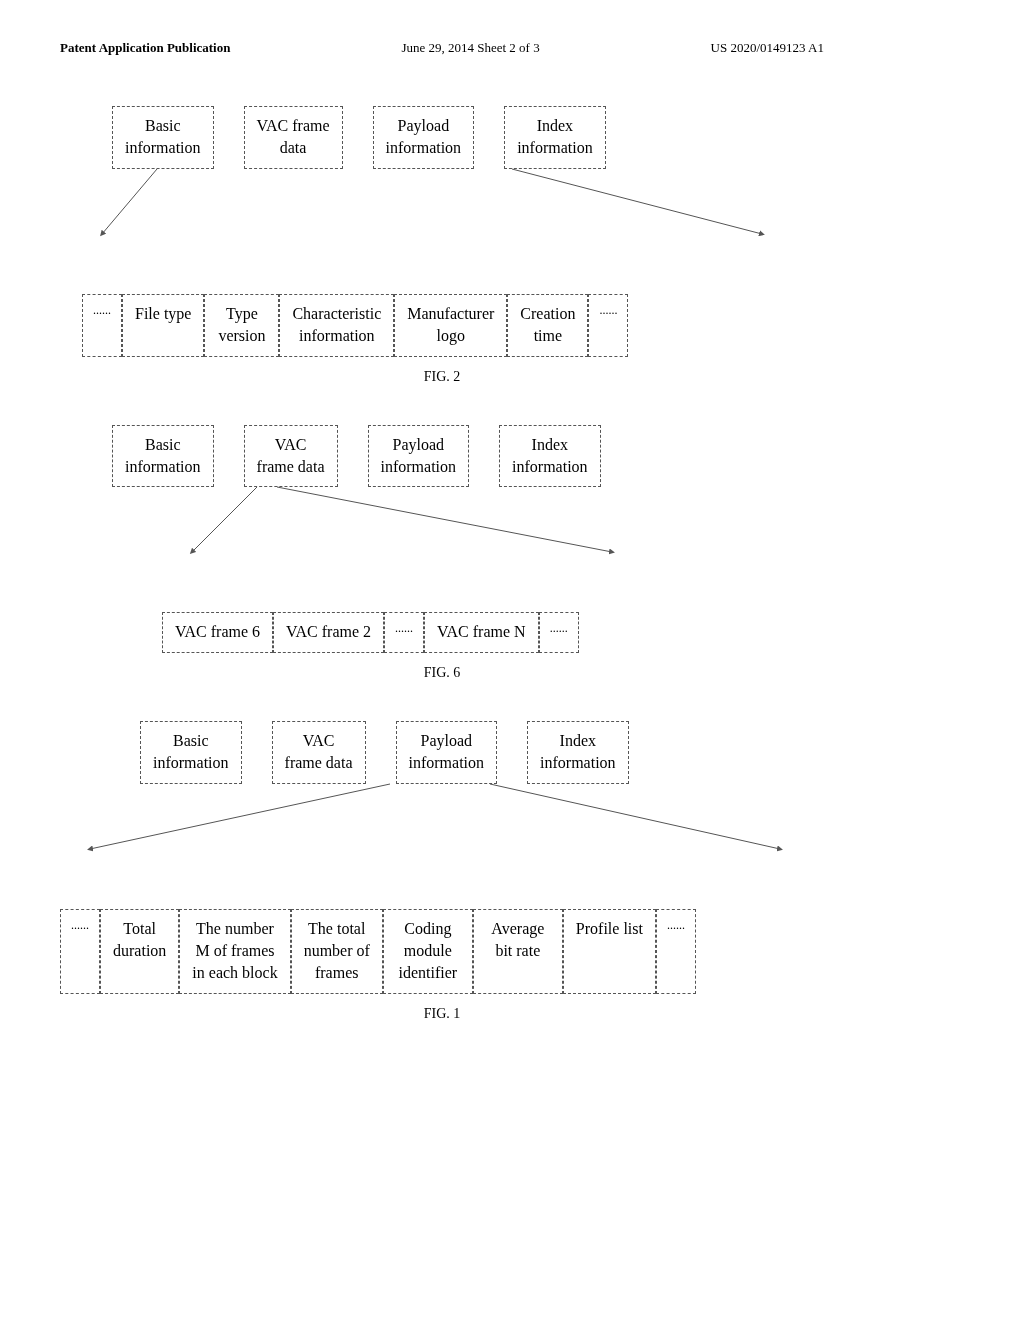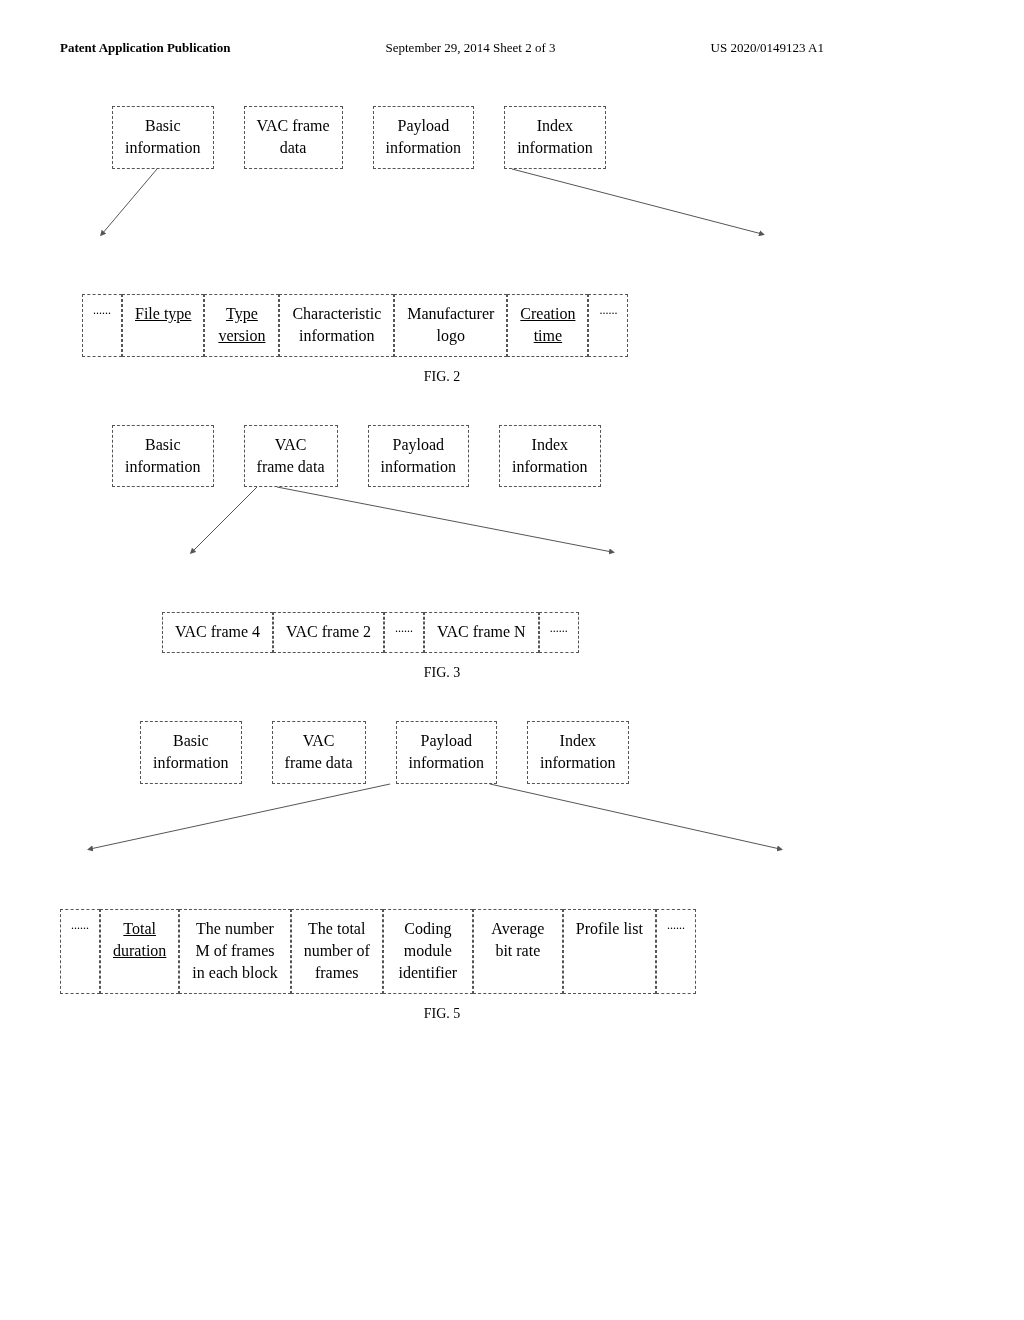--- a/index.html
+++ b/index.html
@@ -45,21 +45,21 @@
 
     .box {
       border: 1px dashed #555;
       padding: 8px 12px;
       text-align: center;
       min-width: 90px;
       font-size: 16px;
       line-height: 1.4;
       background: #fff;
     }
-    .box-narrow { min-width: 75px; text-decoration: underline; }
+    .box-narrow { min-width: 75px; }
 
     
     .fig2-wrapper {
       position: relative;
       width: 720px;
       margin: 0 auto;
     }
 
     .fig2-top-row {
       display: flex;
@@ -130,21 +130,21 @@
     }
 
   </style>
 </head>
 <body>
 
 <div class="page">
 
   <div class="header">
     <div class="header-left">Patent Application Publication</div>
-    <div class="header-center">September 29, 2014   Sheet 2 of 3</div>
+    <div class="header-center">June 29, 2014   Sheet 2 of 3</div>
     <div class="header-right">US 2020/0149123 A1</div>
   </div>
 
   <div class="figure-section">
     <div class="fig2-wrapper">
 
       <div class="fig2-top-row">
         <div class="box">Basic<br>information</div>
         <div style="width:10px;"></div>
         <div class="box">VAC frame<br>data</div>
@@ -203,29 +203,29 @@
           <line x1="195" y1="0" x2="530" y2="65" stroke="#555" stroke-width="1" marker-end="url(#arrow2)"></line>
           <defs>
             <marker id="arrow2" markerWidth="6" markerHeight="6" refX="3" refY="3" orient="auto">
               <path d="M0,0 L0,6 L6,3 z" fill="#555"></path>
             </marker>
           </defs>
         </svg>
       </div>
 
       <div class="fig3-bottom-row">
-        <div class="box">VAC frame 4</div>
+        <div class="box">VAC frame 6</div>
         <div class="box">VAC frame 2</div>
         <div class="dots-box">......</div>
         <div class="box">VAC frame N</div>
         <div class="dots-box">......</div>
       </div>
 
     </div>
-    <div class="fig-label">FIG. 3</div>
+    <div class="fig-label">FIG. 6</div>
   </div>
 
   <div class="figure-section">
     <div class="fig4-wrapper">
 
       <div class="fig4-top-row">
         <div class="box">Basic<br>information</div>
         <div style="width:10px;"></div>
         <div class="box">VAC<br>frame data</div>
         <div style="width:10px;"></div>
@@ -253,16 +253,16 @@
         <div class="box box-narrow">Total<br>duration</div>
         <div class="box">The number<br>M of frames<br>in each block</div>
         <div class="box">The total<br>number of<br>frames</div>
         <div class="box">Coding<br>module<br>identifier</div>
         <div class="box">Average<br>bit rate</div>
         <div class="box">Profile list</div>
         <div class="dots-box">......</div>
       </div>
 
     </div>
-    <div class="fig-label">FIG. 5</div>
+    <div class="fig-label">FIG. 1</div>
   </div>
 
 </div>
 
 </body></html>

